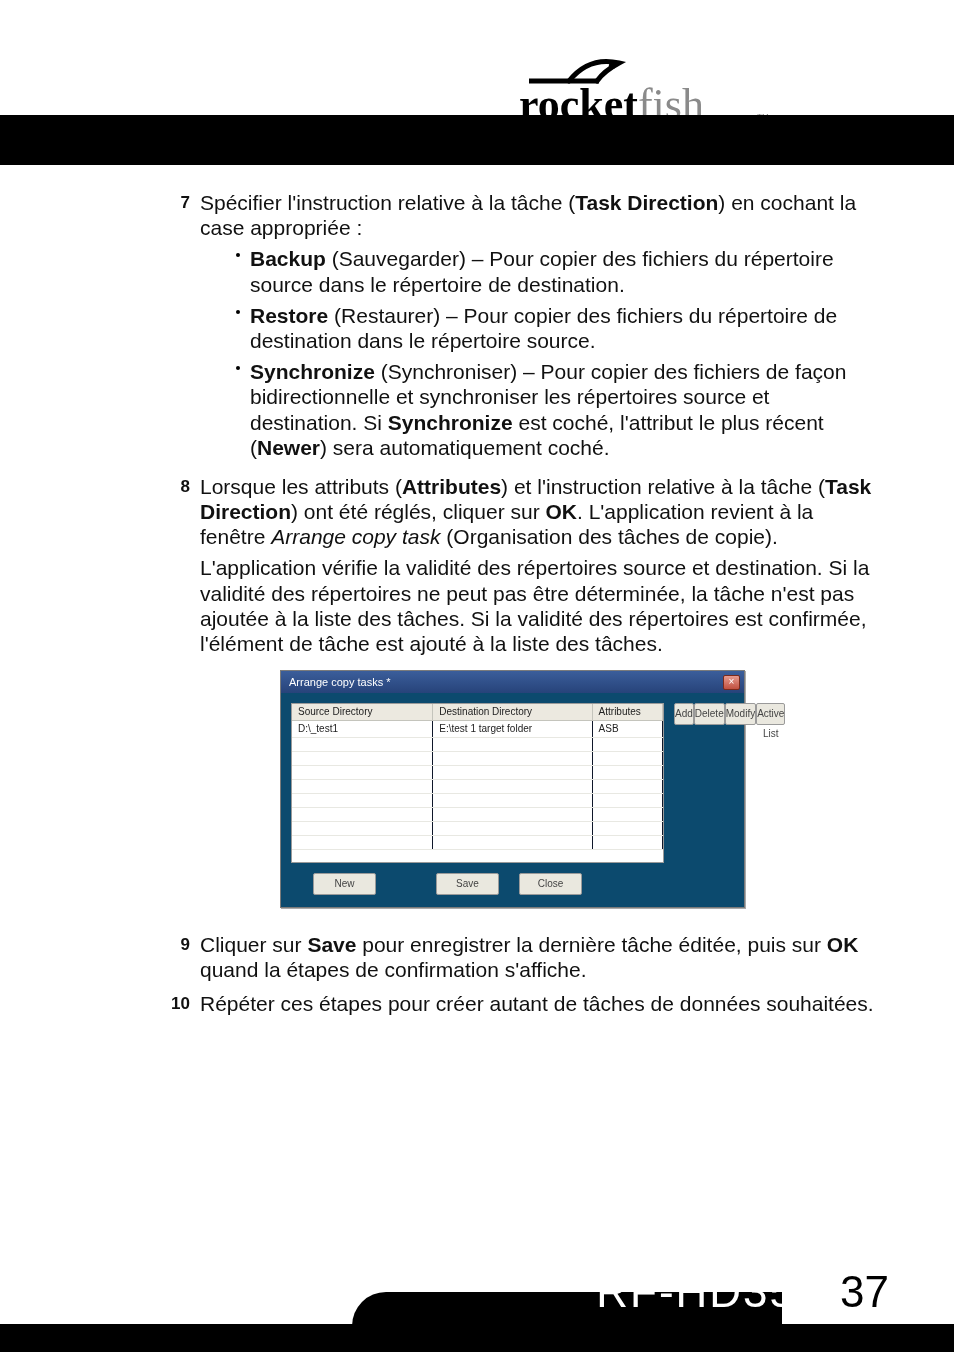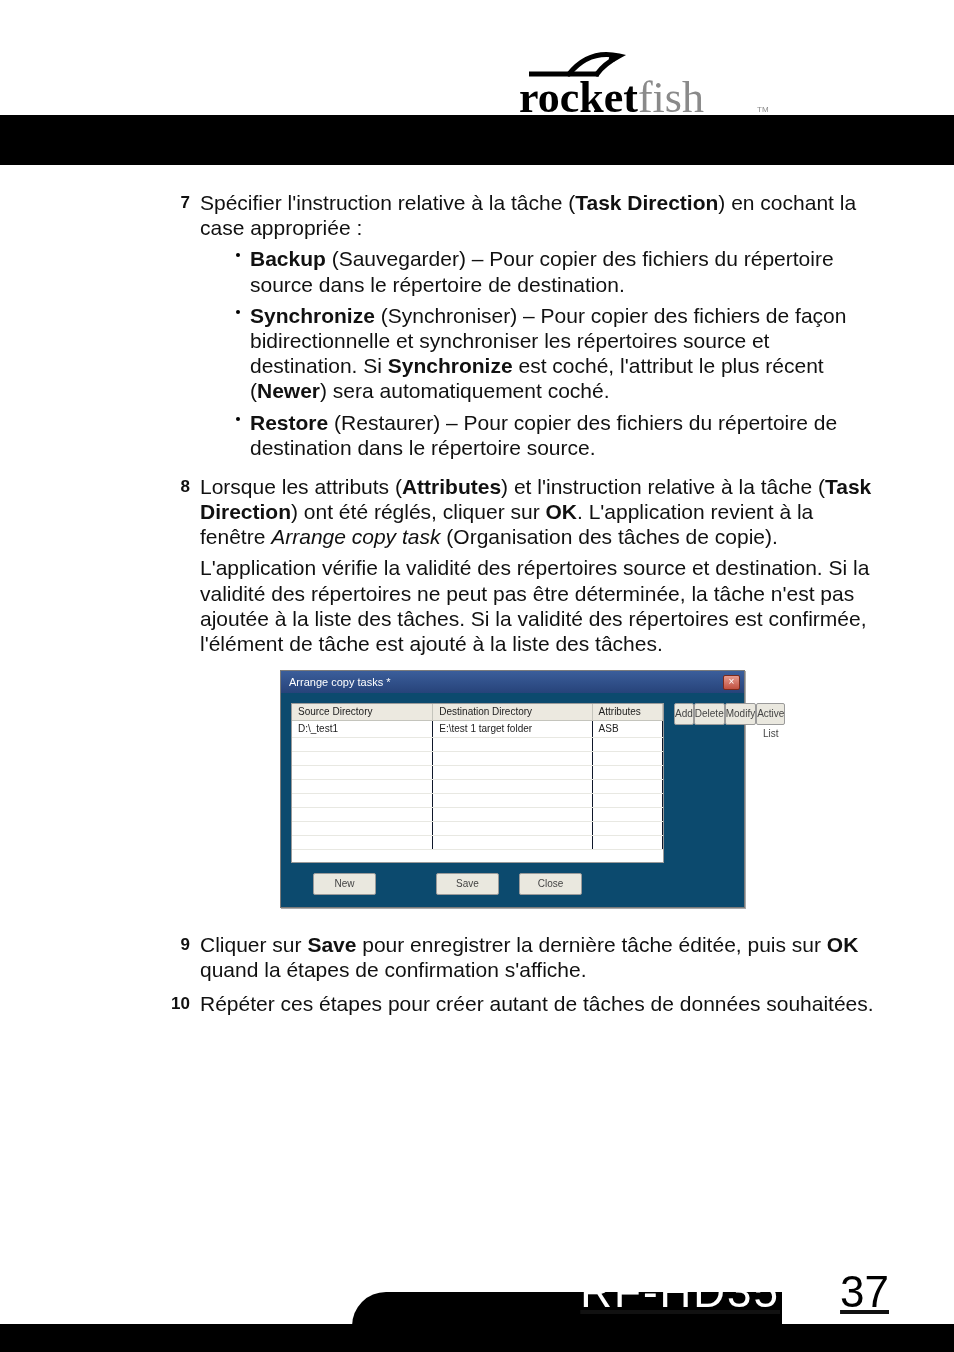--- a/index.html
+++ b/index.html
@@ -19,21 +19,21 @@
     background: #fff;
   }
   .header-bar {
     position: absolute;
     top: 115px; left: 0; right: 0;
     height: 50px;
     background: #000;
   }
   .logo {
     position: absolute;
-    top: 44px;
+    top: 51px;
     right: 175px;
     color: #ec4899;
   }
   .logo svg { display: block; }
 
   .content {
     position: absolute;
     top: 190px;
     left: 170px;
     right: 80px;
@@ -178,22 +178,21 @@
     height: 60px;
     background: #000;
     border-top-left-radius: 34px;
   }
   .footer-right {
     position: absolute;
     right: 65px;
     bottom: 35px;
     display: flex;
     align-items: baseline;
-    gap: 60px;
-    text-decoration: underline;
+    gap: 44px;
   }
   .footer-model {
     color: #fff;
     font-size: 44px;
     letter-spacing: 2px;
   }
   .footer-page {
     color: #000;
     font-size: 44px;
   }
@@ -222,25 +221,25 @@
     <div class="step-num">7</div>
     <div class="step-body">
       <span>Spécifier l'instruction relative à la tâche (</span><b class="term">Task Direction</b><span>) en cochant la case appropriée :</span>
       <div class="bullets">
         <div class="bullet">
           <div class="bullet-dot"></div>
           <div class="bullet-body"><b class="term">Backup</b><span> (Sauvegarder) – Pour copier des fichiers du répertoire source dans le répertoire de destination.</span></div>
         </div>
         <div class="bullet">
           <div class="bullet-dot"></div>
-          <div class="bullet-body"><b class="term">Synchronize</b><span> (Synchroniser) – Pour copier des fichiers de façon bidirectionnelle et synchroniser les répertoires source et destination. Si </span><b class="term">Synchronize</b><span> est coché, l'attribut le plus récent (</span><b class="term">Newer</b><span>) sera automatiquement coché.</span></div>
+          <div class="bullet-body"><b class="term">Restore</b><span> (Restaurer) – Pour copier des fichiers du répertoire de destination dans le répertoire source.</span></div>
         </div>
         <div class="bullet">
           <div class="bullet-dot"></div>
-          <div class="bullet-body"><b class="term">Restore</b><span> (Restaurer) – Pour copier des fichiers du répertoire de destination dans le répertoire source.</span></div>
+          <div class="bullet-body"><b class="term">Synchronize</b><span> (Synchroniser) – Pour copier des fichiers de façon bidirectionnelle et synchroniser les répertoires source et destination. Si </span><b class="term">Synchronize</b><span> est coché, l'attribut le plus récent (</span><b class="term">Newer</b><span>) sera automatiquement coché.</span></div>
         </div>
       </div>
     </div>
   </div>
 
   <div class="step">
     <div class="step-num">8</div>
     <div class="step-body">
       <span>Lorsque les attributs (</span><b class="term">Attributes</b><span>) et l'instruction relative à la tâche (</span><b class="term">Task Direction</b><span>) ont été réglés, cliquer sur </span><b class="term">OK</b><span>. L'application revient à la fenêtre </span><i class="ital">Arrange copy task</i><span> (Organisation des tâches de copie).</span>
       <div class="para-after">L'application vérifie la validité des répertoires source et destination. Si la validité des répertoires ne peut pas être déterminée, la tâche n'est pas ajoutée à la liste des tâches. Si la validité des répertoires est confirmée, l'élément de tâche est ajouté à la liste des tâches.</div>

